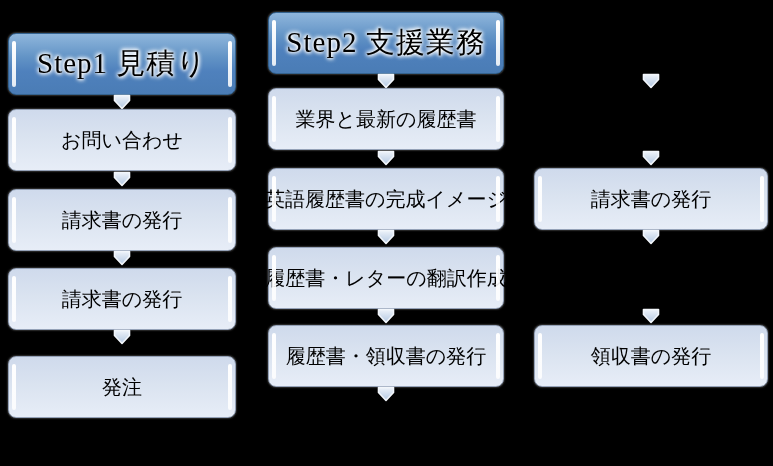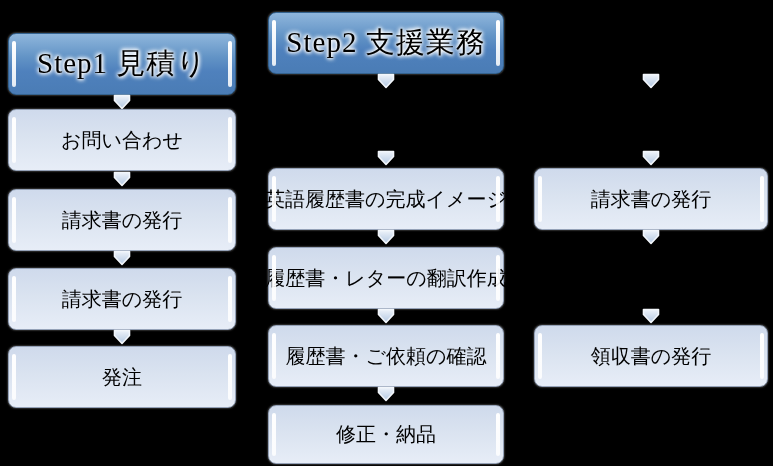--- a/index.html
+++ b/index.html
@@ -112,35 +112,38 @@
     </div>
     <div class="box step" style="top:247px">
       <span>請求書の発行</span>
     </div>
 
     <div class="arrow" style="top:308px">
       <svg width="22" height="16" viewBox="0 0 22 16">
           <polygon points="3.5,1.5 18.5,1.5 18.5,6.5 11,14.5 3.5,6.5" fill="url(#arrowGrad)" stroke="#f2f6fb" stroke-width="1.6" stroke-linejoin="round"></polygon>
         </svg>
     </div>
-    <div class="box step" style="top:325px">
+    <div class="box step" style="top:335px">
       <span>発注</span>
     </div>
   </section>
 
   <section class="col" style="left:268px; width:236px;">
     <div class="box header">
       <span class="label">Step2 支援業務</span>
     </div>
 
     <div class="arrow" style="top:73px">
       <svg width="22" height="16" viewBox="0 0 22 16">
           <polygon points="3.5,1.5 18.5,1.5 18.5,6.5 11,14.5 3.5,6.5" fill="url(#arrowGrad)" stroke="#f2f6fb" stroke-width="1.6" stroke-linejoin="round"></polygon>
         </svg>
     </div>
+    <div class="box step" style="top:88px">
+      <span>業界と最新の履歴書</span>
+    </div>
 
     <div class="arrow" style="top:150px">
       <svg width="22" height="16" viewBox="0 0 22 16">
           <polygon points="3.5,1.5 18.5,1.5 18.5,6.5 11,14.5 3.5,6.5" fill="url(#arrowGrad)" stroke="#f2f6fb" stroke-width="1.6" stroke-linejoin="round"></polygon>
         </svg>
     </div>
     <div class="box step" style="top:168px">
       <span>英語履歴書の完成イメージ</span>
     </div>
 
@@ -152,30 +155,27 @@
     <div class="box step" style="top:247px">
       <span>履歴書・レターの翻訳作成</span>
     </div>
 
     <div class="arrow" style="top:308px">
       <svg width="22" height="16" viewBox="0 0 22 16">
           <polygon points="3.5,1.5 18.5,1.5 18.5,6.5 11,14.5 3.5,6.5" fill="url(#arrowGrad)" stroke="#f2f6fb" stroke-width="1.6" stroke-linejoin="round"></polygon>
         </svg>
     </div>
     <div class="box step" style="top:325px">
-      <span>履歴書・ご依頼の確認</span>
+      <span>履歴書・領収書の発行</span>
     </div>
 
     <div class="arrow" style="top:386px">
       <svg width="22" height="16" viewBox="0 0 22 16">
           <polygon points="3.5,1.5 18.5,1.5 18.5,6.5 11,14.5 3.5,6.5" fill="url(#arrowGrad)" stroke="#f2f6fb" stroke-width="1.6" stroke-linejoin="round"></polygon>
         </svg>
-    </div>
-    <div class="box step" style="top:405px; height:57px">
-      <span>修正・納品</span>
     </div>
   </section>
 
   <section class="col" style="left:534px; width:234px;">
 
     <div class="arrow" style="top:73px">
       <svg width="22" height="16" viewBox="0 0 22 16">
           <polygon points="3.5,1.5 18.5,1.5 18.5,6.5 11,14.5 3.5,6.5" fill="url(#arrowGrad)" stroke="#f2f6fb" stroke-width="1.6" stroke-linejoin="round"></polygon>
         </svg>
     </div>

